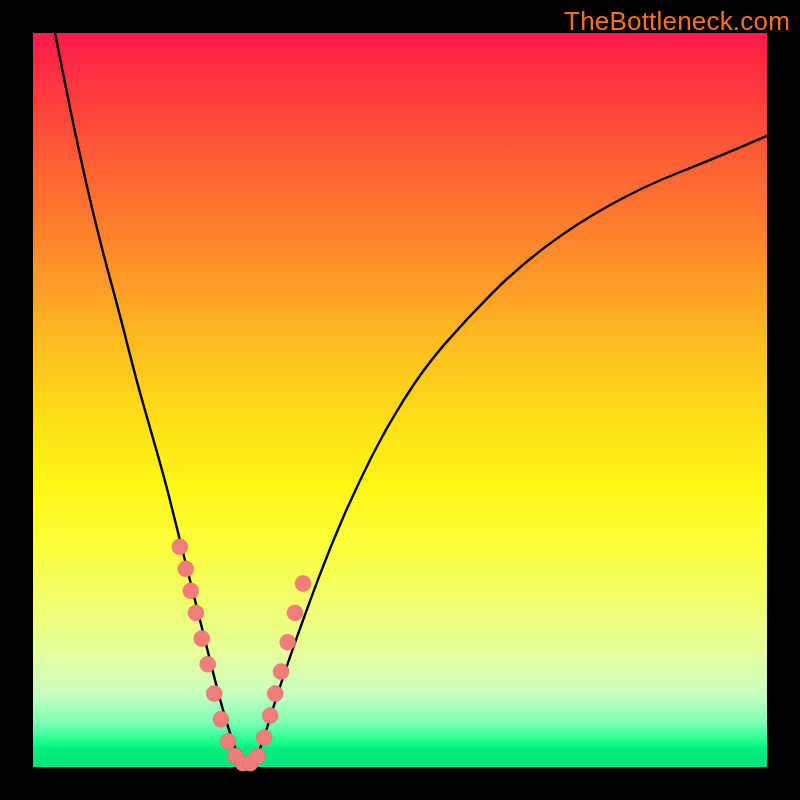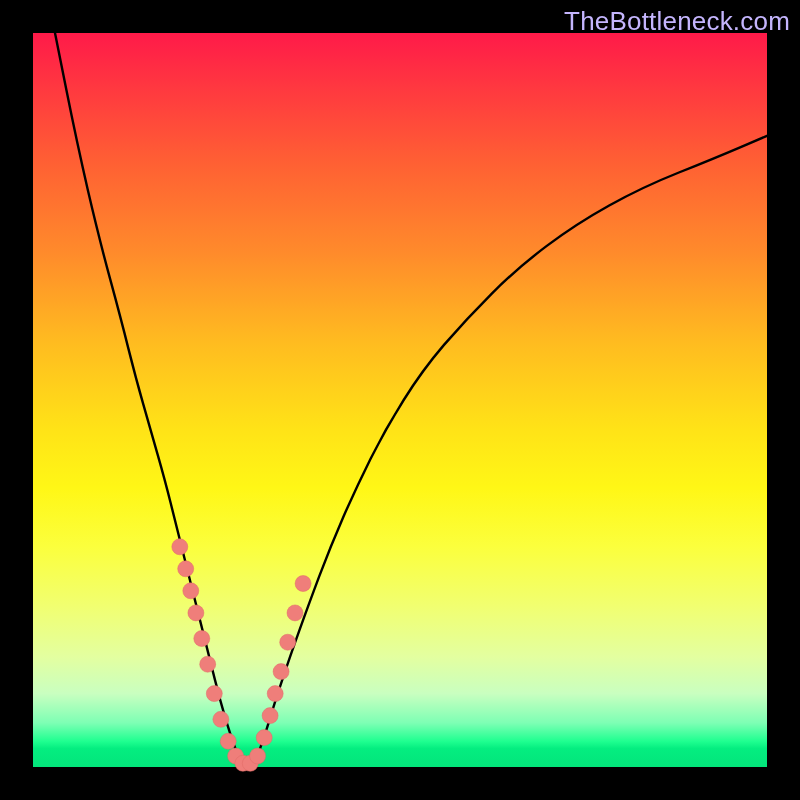--- a/index.html
+++ b/index.html
@@ -41,21 +41,21 @@
         #7dffb4 94%,
         #1fff90 96.5%,
         #04ed80 97.5%,
         #03e57b 100%
       );
   }
   .watermark {
     position: absolute;
     top: 6px;
     right: 10px;
-    color: #c4b5fd;
+    color: #f97316;
     font-size: 26px;
     font-weight: 400;
     letter-spacing: 0.2px;
     user-select: none;
   }
   svg.curves {
     position: absolute;
     left: 0;
     top: 0;
     width: 734px;

